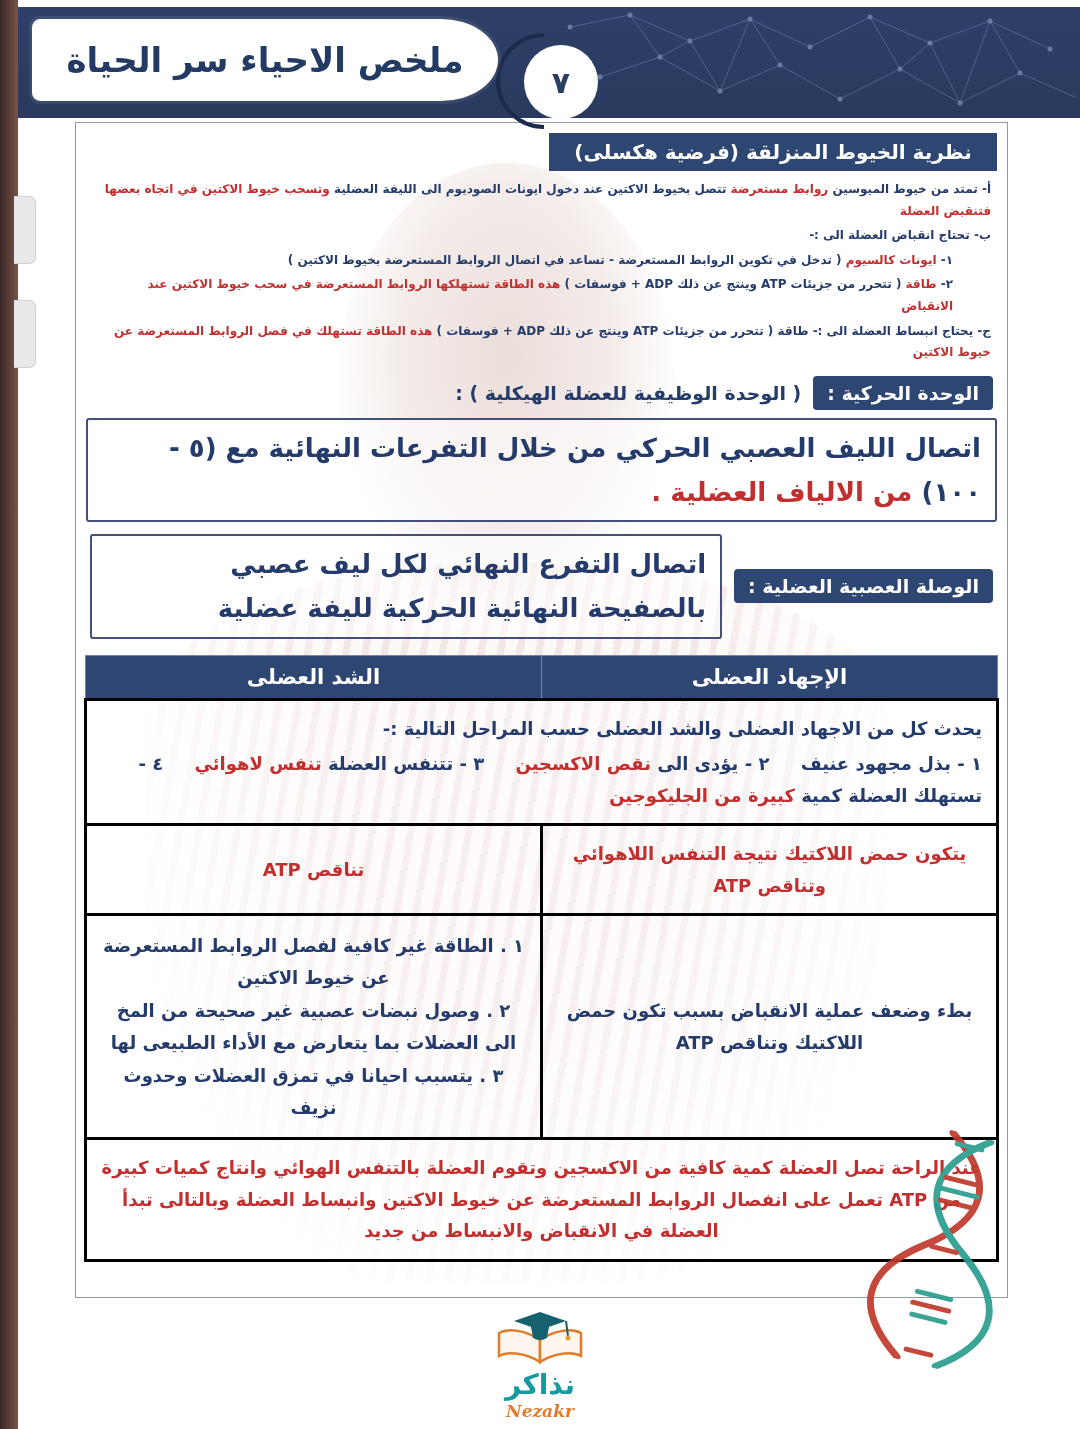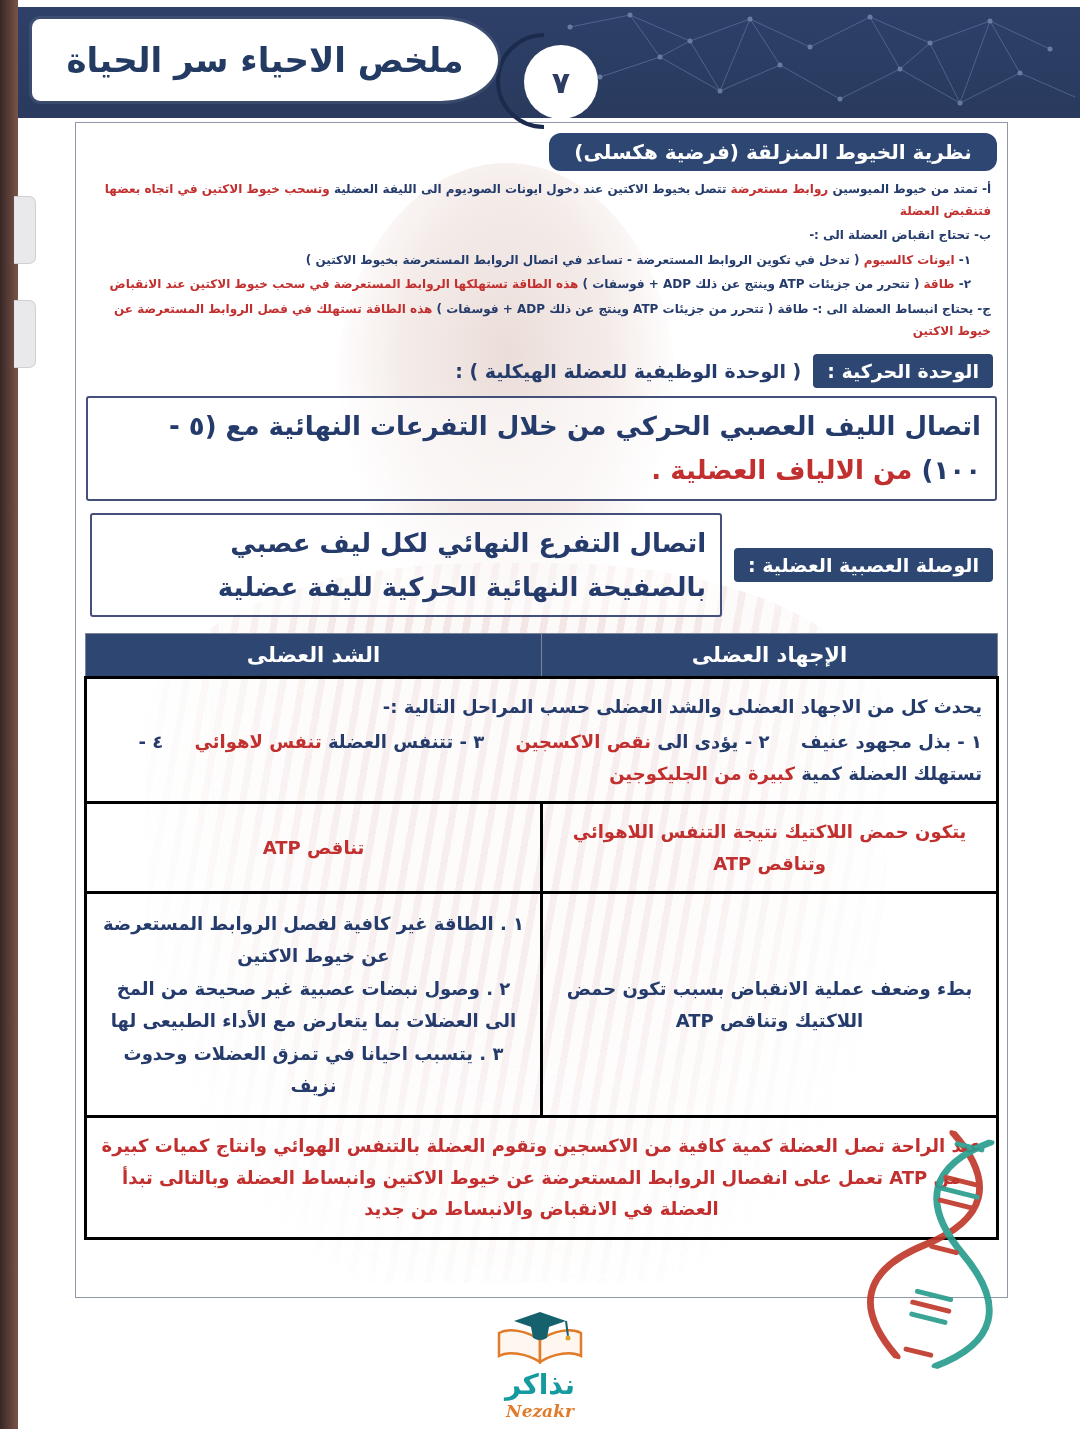--- a/index.html
+++ b/index.html
@@ -71,29 +71,29 @@
       repeating-linear-gradient(100deg,
         rgba(198,142,142,.30) 0 7px, rgba(255,255,255,0) 7px 19px),
       rgba(243,234,230,.45);
     -webkit-mask-image: radial-gradient(ellipse at 50% 25%, #000 35%, transparent 78%);
             mask-image: radial-gradient(ellipse at 50% 25%, #000 35%, transparent 78%);
     opacity: .6;
   }
   .content { position: relative; z-index: 1; padding: 0 8px; }
   .theory-title {
     margin: 10px 2px 8px auto; width: 448px; height: 38px;
-    background: #2e4672; color: #ffffff; border-radius: 12px;
+    background: #2e4672; color: #ffffff; border-radius: 0;
     display: flex; align-items: center; justify-content: center;
     font-size: 20px; font-weight: 700;
   }
   .para {
     text-align: right; font-size: 12px; line-height: 1.8;
     margin: 3px 8px; color: #243b6b;
   }
-  .indent { margin-right: 28px; }
+  .indent { margin-right: 46px; }
   .seg-r { color: #c22f2f; }
   .chip-row {
     display: flex; align-items: center; gap: 12px;
     margin: 12px 6px 8px; text-align: right;
   }
   .chip {
     background: #2e4672; color: #ffffff; font-size: 19px; font-weight: 700;
     padding: 6px 14px; border-radius: 4px; white-space: nowrap; flex: 0 0 auto;
   }
   .chip-suffix { font-size: 19px; color: #243b6b; }

